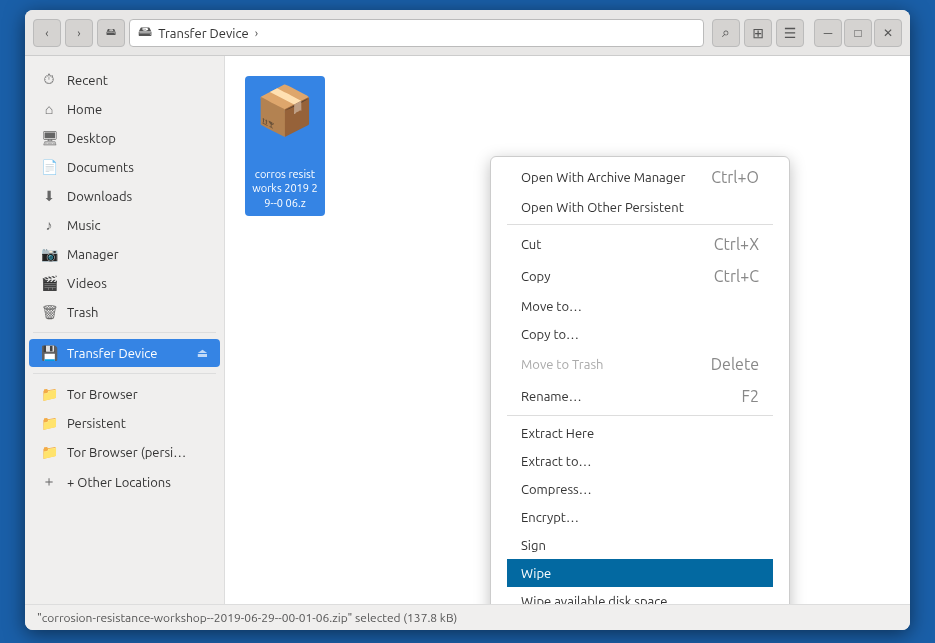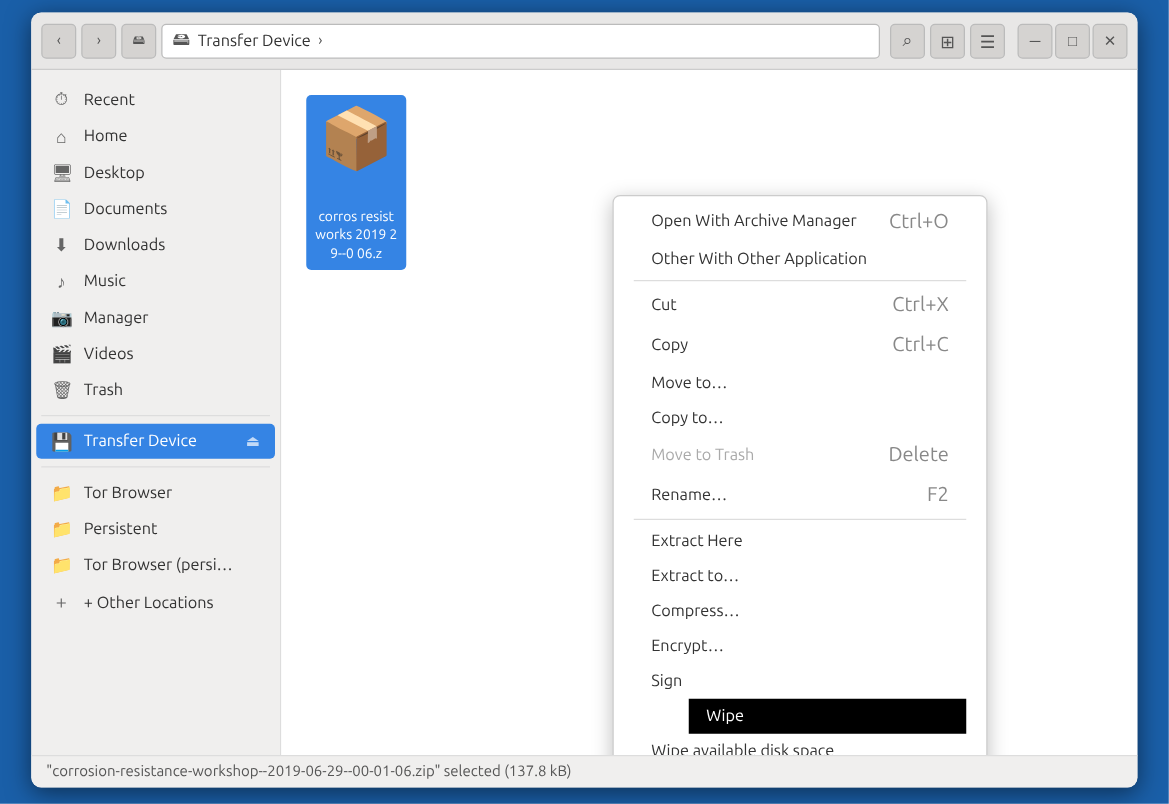--- a/index.html
+++ b/index.html
@@ -234,23 +234,22 @@
     .cm-item {
       display: flex;
       align-items: center;
       justify-content: space-between;
       padding: 7px 14px;
       cursor: pointer;
       font-size: 13px;
       color: #333;
     }
     .cm-item.highlighted {
-      background: #000000;
+      background: #0369a1;
       color: #fff;
-      margin-left: 44px;
     }
     .cm-item.disabled {
       color: #aaa;
     }
     .cm-label {}
     .cm-shortcut {
       color: #888;
       font-size: 16px;
     }
     .cm-separator {
@@ -354,21 +353,21 @@
         <span class="file-icon">📦</span>
         <span class="file-name">corros resist works 2019 29--0 06.z</span>
       </div>
 
       <div class="context-menu">
         <div class="cm-item">
           <span class="cm-label">Open With Archive Manager</span>
           <span class="cm-shortcut">Ctrl+O</span>
         </div>
         <div class="cm-item">
-          <span class="cm-label">Other With Other Application</span>
+          <span class="cm-label">Open With Other Persistent</span>
         </div>
         <div class="cm-separator"></div>
         <div class="cm-item">
           <span class="cm-label">Cut</span>
           <span class="cm-shortcut">Ctrl+X</span>
         </div>
         <div class="cm-item">
           <span class="cm-label">Copy</span>
           <span class="cm-shortcut">Ctrl+C</span>
         </div>

